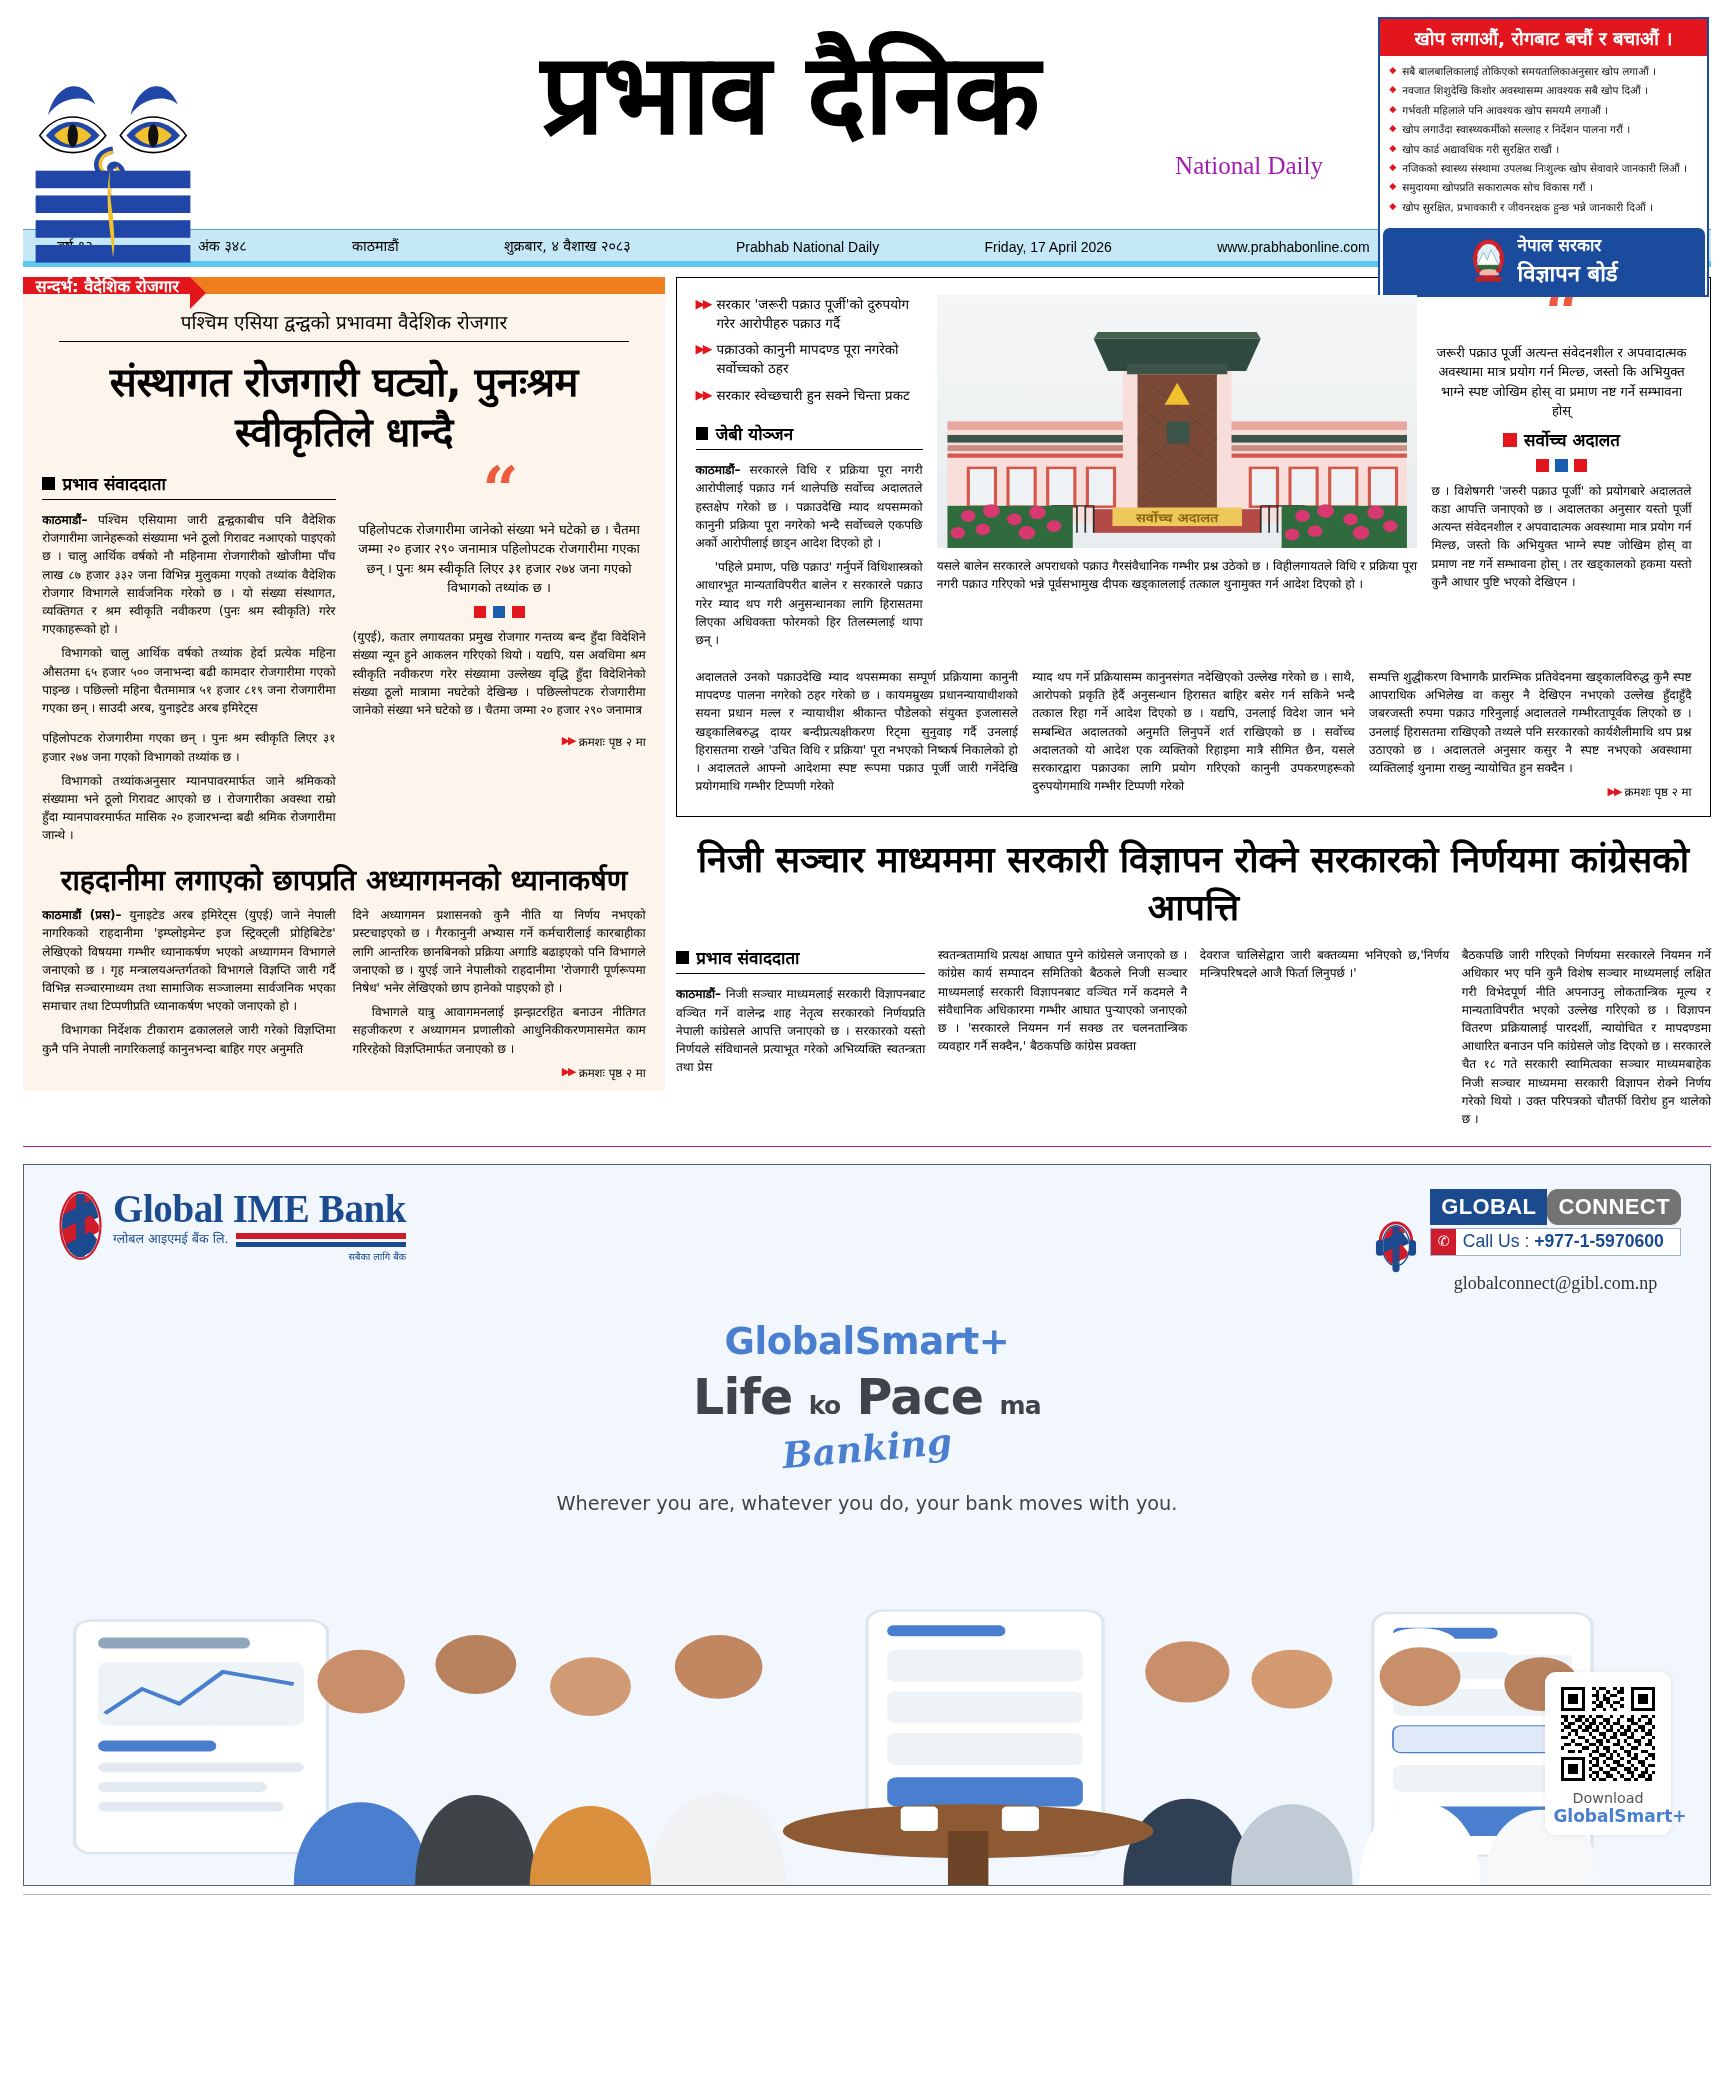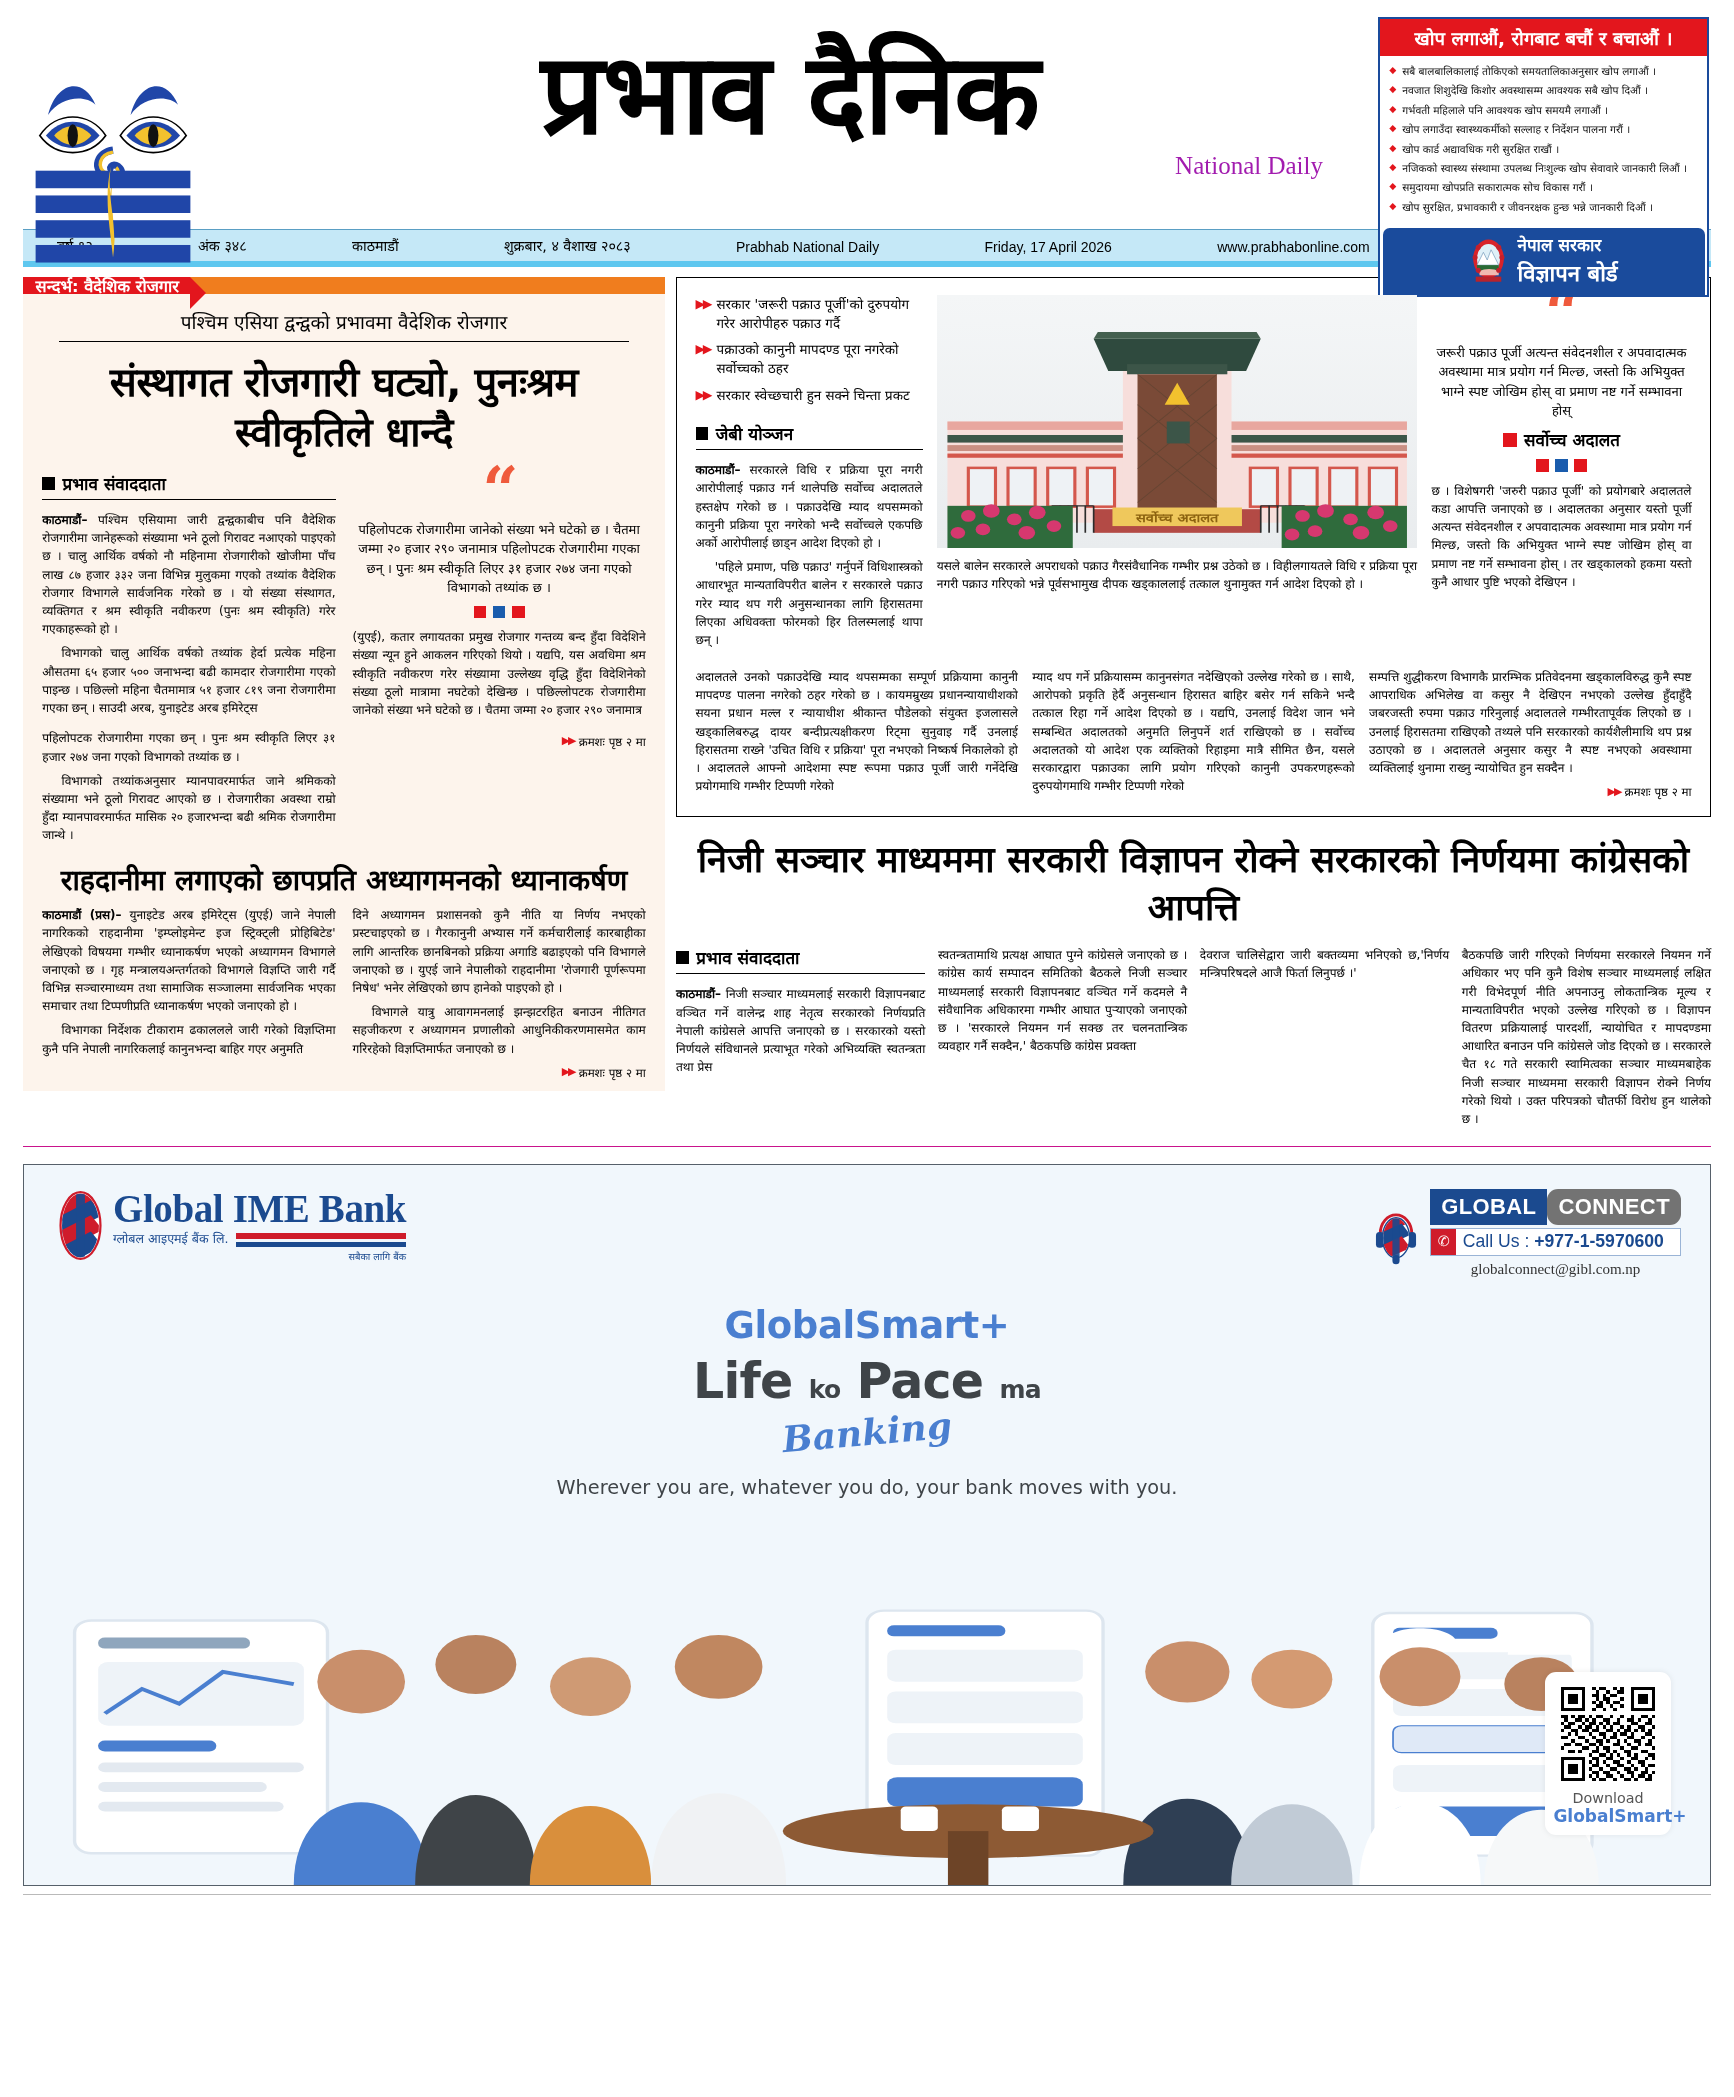--- a/index.html
+++ b/index.html
@@ -203,21 +203,21 @@
   .gc-bar { display:flex; }
   .gc-blue { background:#1b4a8f; color:#fff; font-family:"Liberation Sans", sans-serif;
              font-weight:bold; font-size:22px; padding:5px 11px; letter-spacing:0.4px; }
   .gc-red { background:#737373; color:#fff; font-family:"Liberation Sans", sans-serif;
             font-weight:bold; font-size:22px; padding:5px 11px; letter-spacing:0.4px;border-radius:11px; }
   .gc-call { display:flex; align-items:center; border:0.8px solid #9ab4d6; margin-top:3.4px; background:#fff; }
   .gc-phone { background:#cf1c2b; color:#fff; width:25px; height:26px;
               display:flex; align-items:center; justify-content:center; font-size:14.3px; }
   .gc-calltxt { font-family:"Liberation Sans", sans-serif; font-size:17.6px; color:#1b4a8f; padding:0 6.7px; }
   .gc-calltxt b { font-weight:bold; }
-  .gc-mail { font-family:"Liberation Serif", serif; font-size:15px; color:#333; margin-top:5px; text-align:center; }
+  .gc-mail { font-family:"Liberation Serif", serif; font-size:18px; color:#333; margin-top:17px; text-align:center; }
 
   .ad-center { text-align:center; margin-top:26px; position:relative; z-index:3; }
   .ad-gs { font-family:"DejaVu Sans", sans-serif; font-weight:bold; color:#4a7fd0;
            font-size:37px; letter-spacing:-0.4px; }
   .ad-life { font-family:"DejaVu Sans", sans-serif; font-weight:bold; color:#3f4448;
              font-size:49px; margin-top:5.9px; letter-spacing:-0.8px; }
   .ad-life small { font-size:25px; font-weight:bold;text-align:center; }
   .ad-bank { font-family:"DejaVu Serif", serif; font-style:italic; font-weight:bold;
              color:#4a7fd0; font-size:36px; margin-top:0.8px; transform:rotate(-5deg); }
   .ad-tagline { font-family:"DejaVu Sans", sans-serif; font-size:19.3px; color:#3f4448; margin-top:23.5px; }

